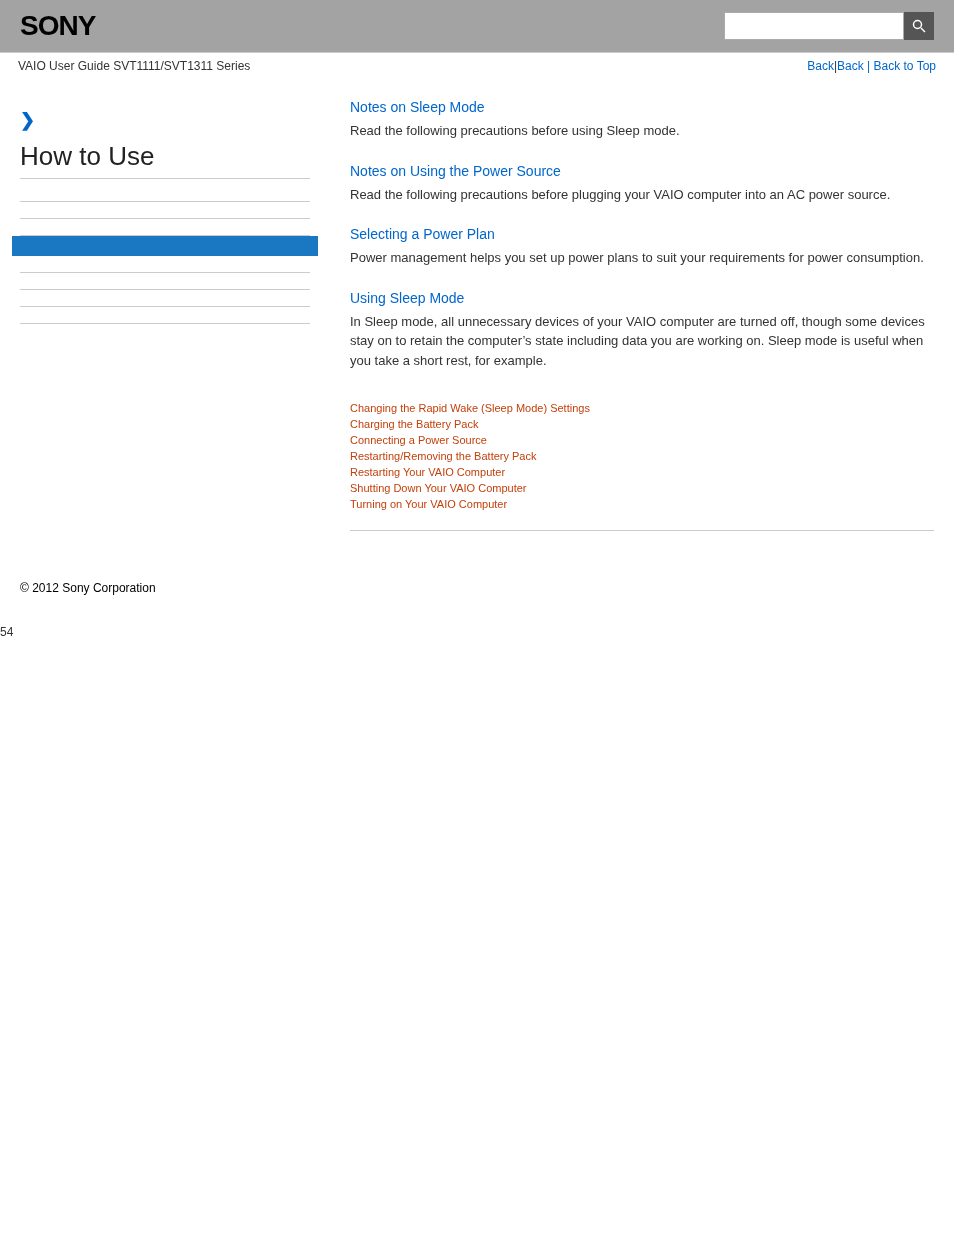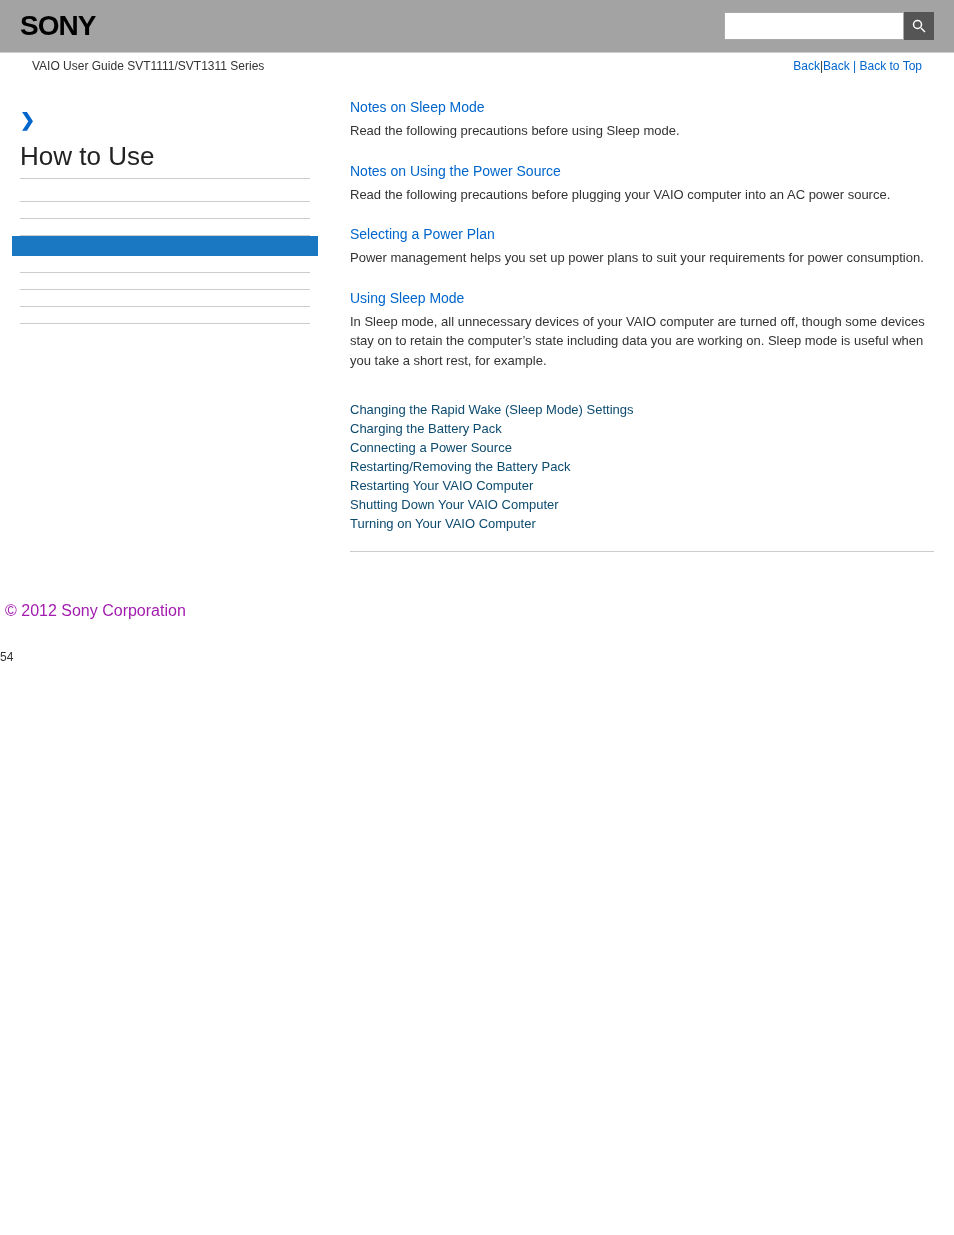--- a/index.html
+++ b/index.html
@@ -52,21 +52,21 @@
       justify-content: center;
       color: #fff;
       font-size: 14px;
     }
 
     
     .nav-bar {
       display: flex;
       align-items: center;
       justify-content: space-between;
-      padding: 6px 32px;
+      padding: 6px 18px;
       font-size: 12px;
     }
     .nav-title {
       color: #333;
       font-size: 12px;
     }
     .nav-links {
       display: flex;
       align-items: center;
     }
@@ -148,38 +148,38 @@
       line-height: 1.5;
       margin-bottom: 4px;
     }
 
     .related-links {
       margin-top: 20px;
       padding-top: 10px;
     }
     .related-links a {
       display: block;
-      color: #0c4a6e;
-      font-size: 13px;
+      color: #c2410c;
+      font-size: 11px;
       text-decoration: none;
       margin-bottom: 4px;
       cursor: pointer;
     }
 
     .content-divider {
       border: none;
       border-top: 1px solid #ccc;
       margin: 20px 0 10px 0;
     }
 
     
     .footer {
-      padding: 20px 5px;
-      font-size: 16px;
-      color: #a21caf;
+      padding: 20px 20px;
+      font-size: 12px;
+      color: #000000;
     }
     .page-number {
       text-align: left;
       font-size: 12px;
       color: #333;
       padding: 10px 0 20px 0;
     }
   </style>
 </head>
 <body>

